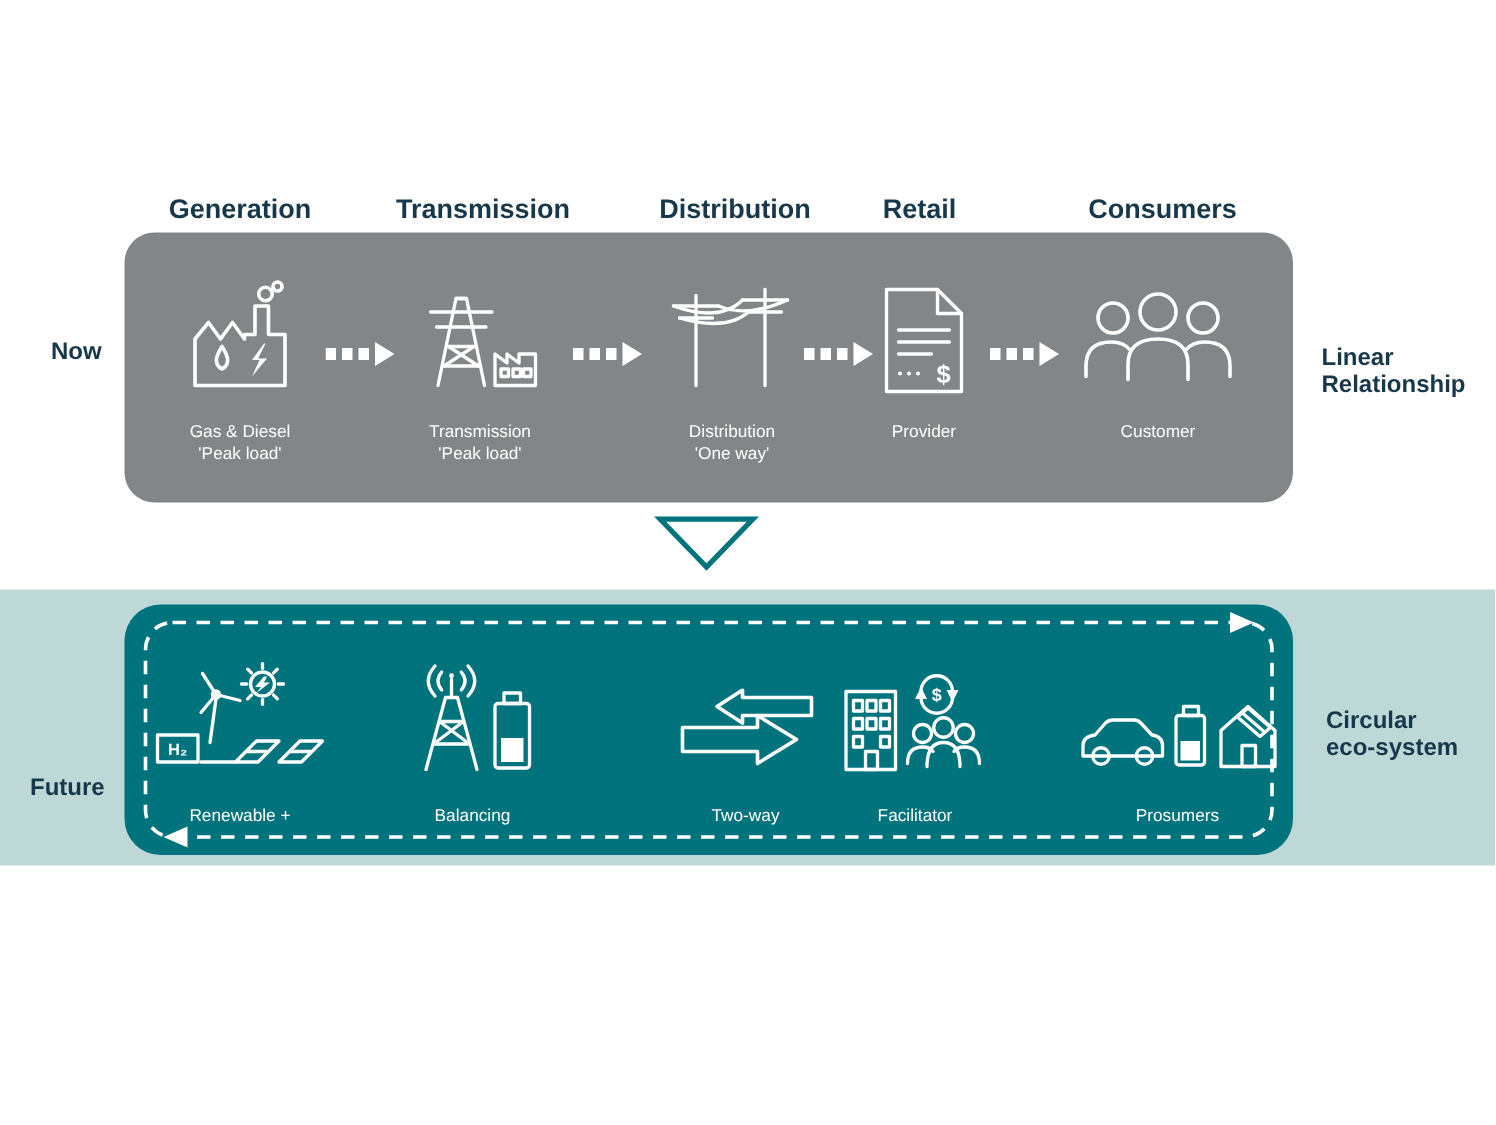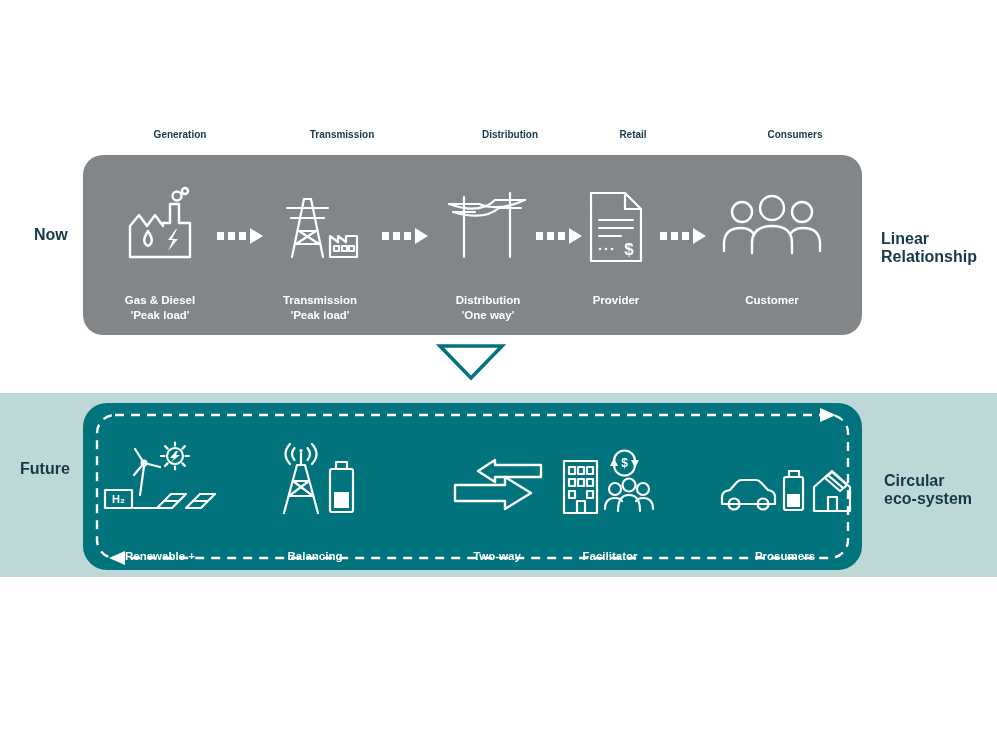--- a/index.html
+++ b/index.html
@@ -1,27 +1,27 @@
 <!DOCTYPE html>
 <html><head>
 <meta charset="utf-8">
 <style>
   html,body{margin:0;padding:0;background:#ffffff;}
   .canvas{position:relative;width:997px;height:750px;background:#ffffff;font-family:"Liberation Sans",sans-serif;overflow:hidden;}
-  .col-header{position:absolute;top:129px;transform:translateX(-50%);font-size:10px;font-weight:700;color:#17384b;white-space:nowrap;margin-left:20px;}
+  .col-header{position:absolute;top:129px;transform:translateX(-50%);font-size:18px;font-weight:700;color:#17384b;white-space:nowrap;}
   .band{position:absolute;left:0;top:393px;width:997px;height:184px;background:#bdd8d7;}
   .panel{position:absolute;left:83px;width:779px;}
   .now-panel{top:155px;height:180px;background:#838689;border-radius:20px;}
   .future-panel{top:403px;height:167px;background:#00737c;border-radius:24px;}
   .item{position:absolute;transform:translateX(-50%);display:flex;flex-direction:column;align-items:center;}
   .n-item{top:24px;}
   .f-item{top:30px;}
   .icon-box{height:90px;display:flex;align-items:flex-end;justify-content:center;}
   .f-item .icon-box{height:92px;}
-  .item-label{margin-top:24px;font-size:11.5px;font-weight:700;color:#ffffff;text-align:center;line-height:15px;white-space:nowrap;}
+  .item-label{margin-top:12px;font-size:11.5px;font-weight:400;color:#ffffff;text-align:center;line-height:15px;white-space:nowrap;}
   .item-label span{display:block;}
   .flow-arrow{position:absolute;top:73px;transform:translateX(-50%);}
   .side-label{position:absolute;font-size:16px;font-weight:700;color:#17384b;line-height:18px;}
   .side-label span{display:block;}
   .transition{position:absolute;left:436px;top:342px;}
   .dash-border{position:absolute;left:0;top:0;}
   svg text{fill:#ffffff;stroke:none;font-weight:700;font-family:"Liberation Sans",sans-serif;}
 </style>
 </head>
 <body>
@@ -176,21 +176,21 @@
       </div>
     </div>
   </div>
 
   <svg class="transition" width="70" height="40" viewBox="0 0 70 40">
     <polygon points="4,4 66,4 35,36" fill="#ffffff" stroke="#00737c" stroke-width="3.5" stroke-linejoin="miter"></polygon>
   </svg>
 
   <div class="band"></div>
 
-  <div class="side-label" style="left:20px;top:460px">Future</div>
+  <div class="side-label" style="left:20px;top:517px">Future</div>
   <div class="side-label" style="left:884px;top:472px">
     <span>Circular</span>
     <span>eco-system</span>
   </div>
 
   <div class="panel future-panel">
 
     <svg class="dash-border" width="779" height="167" viewBox="0 0 779 167">
       <rect x="14" y="12" width="751" height="143" rx="18" fill="none" stroke="#ffffff" stroke-width="2.4" stroke-dasharray="9 7"></rect>
       <polygon points="737,5 753,12 737,19" fill="#ffffff"></polygon>

